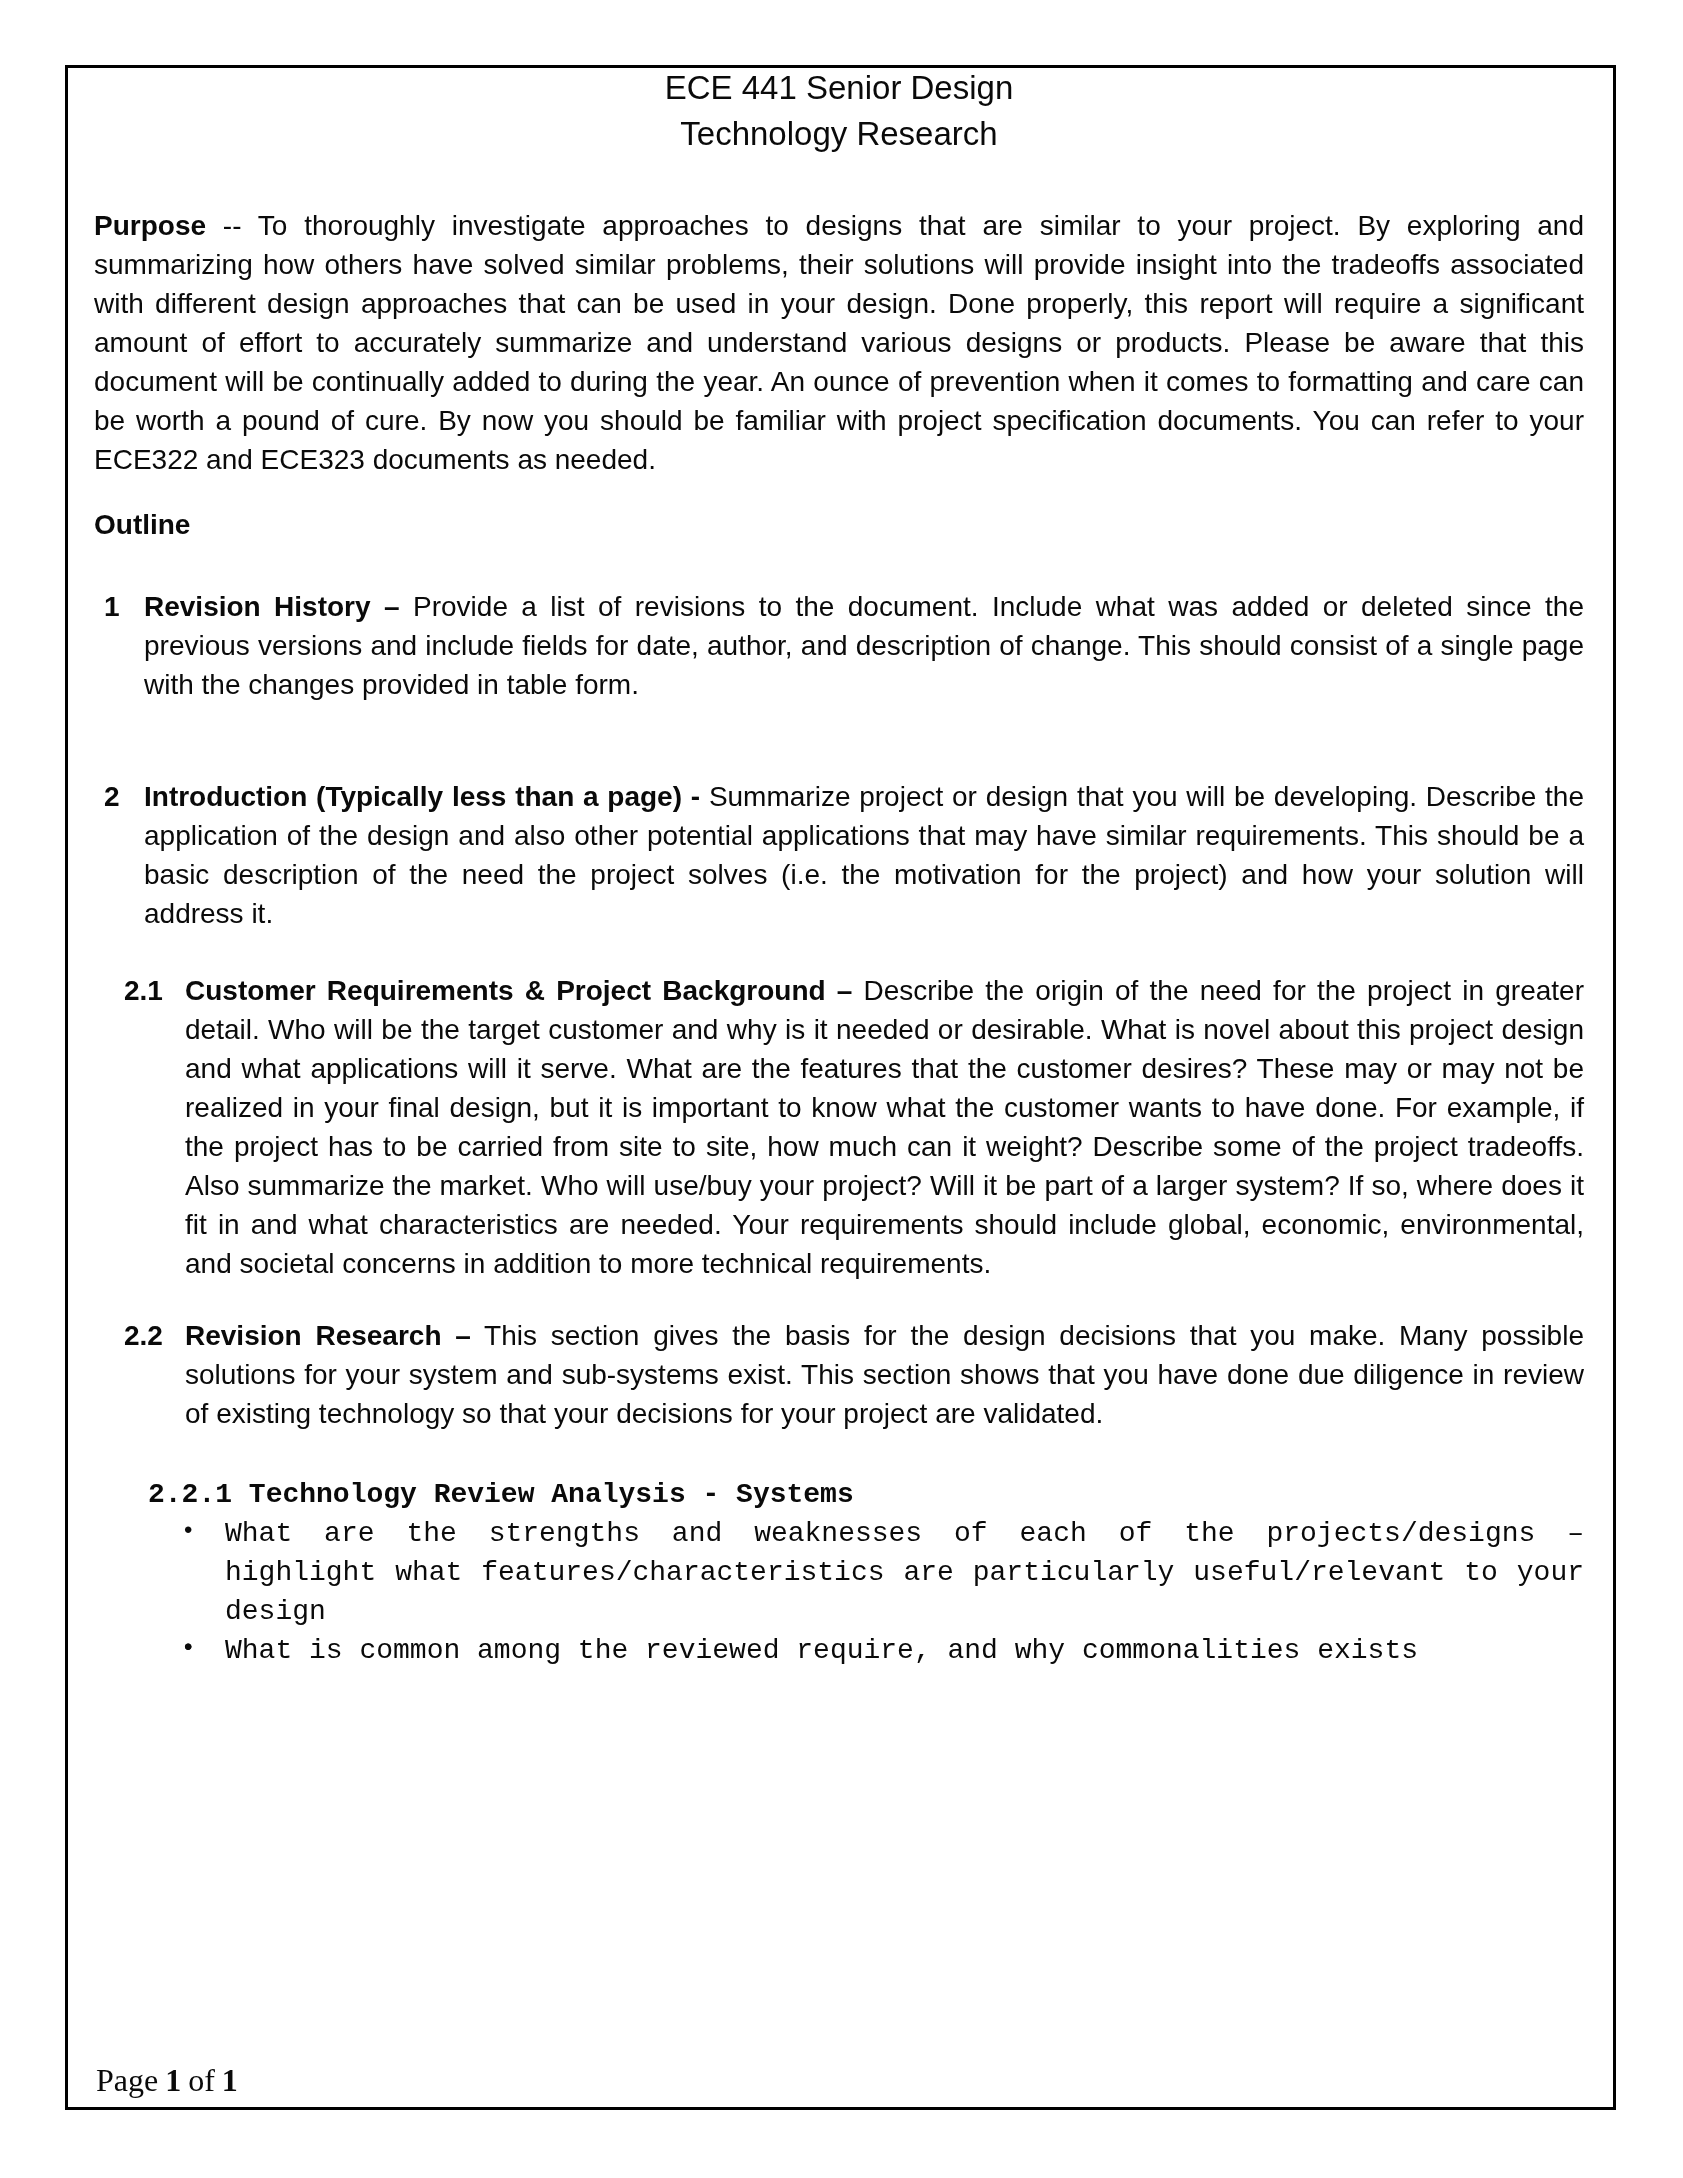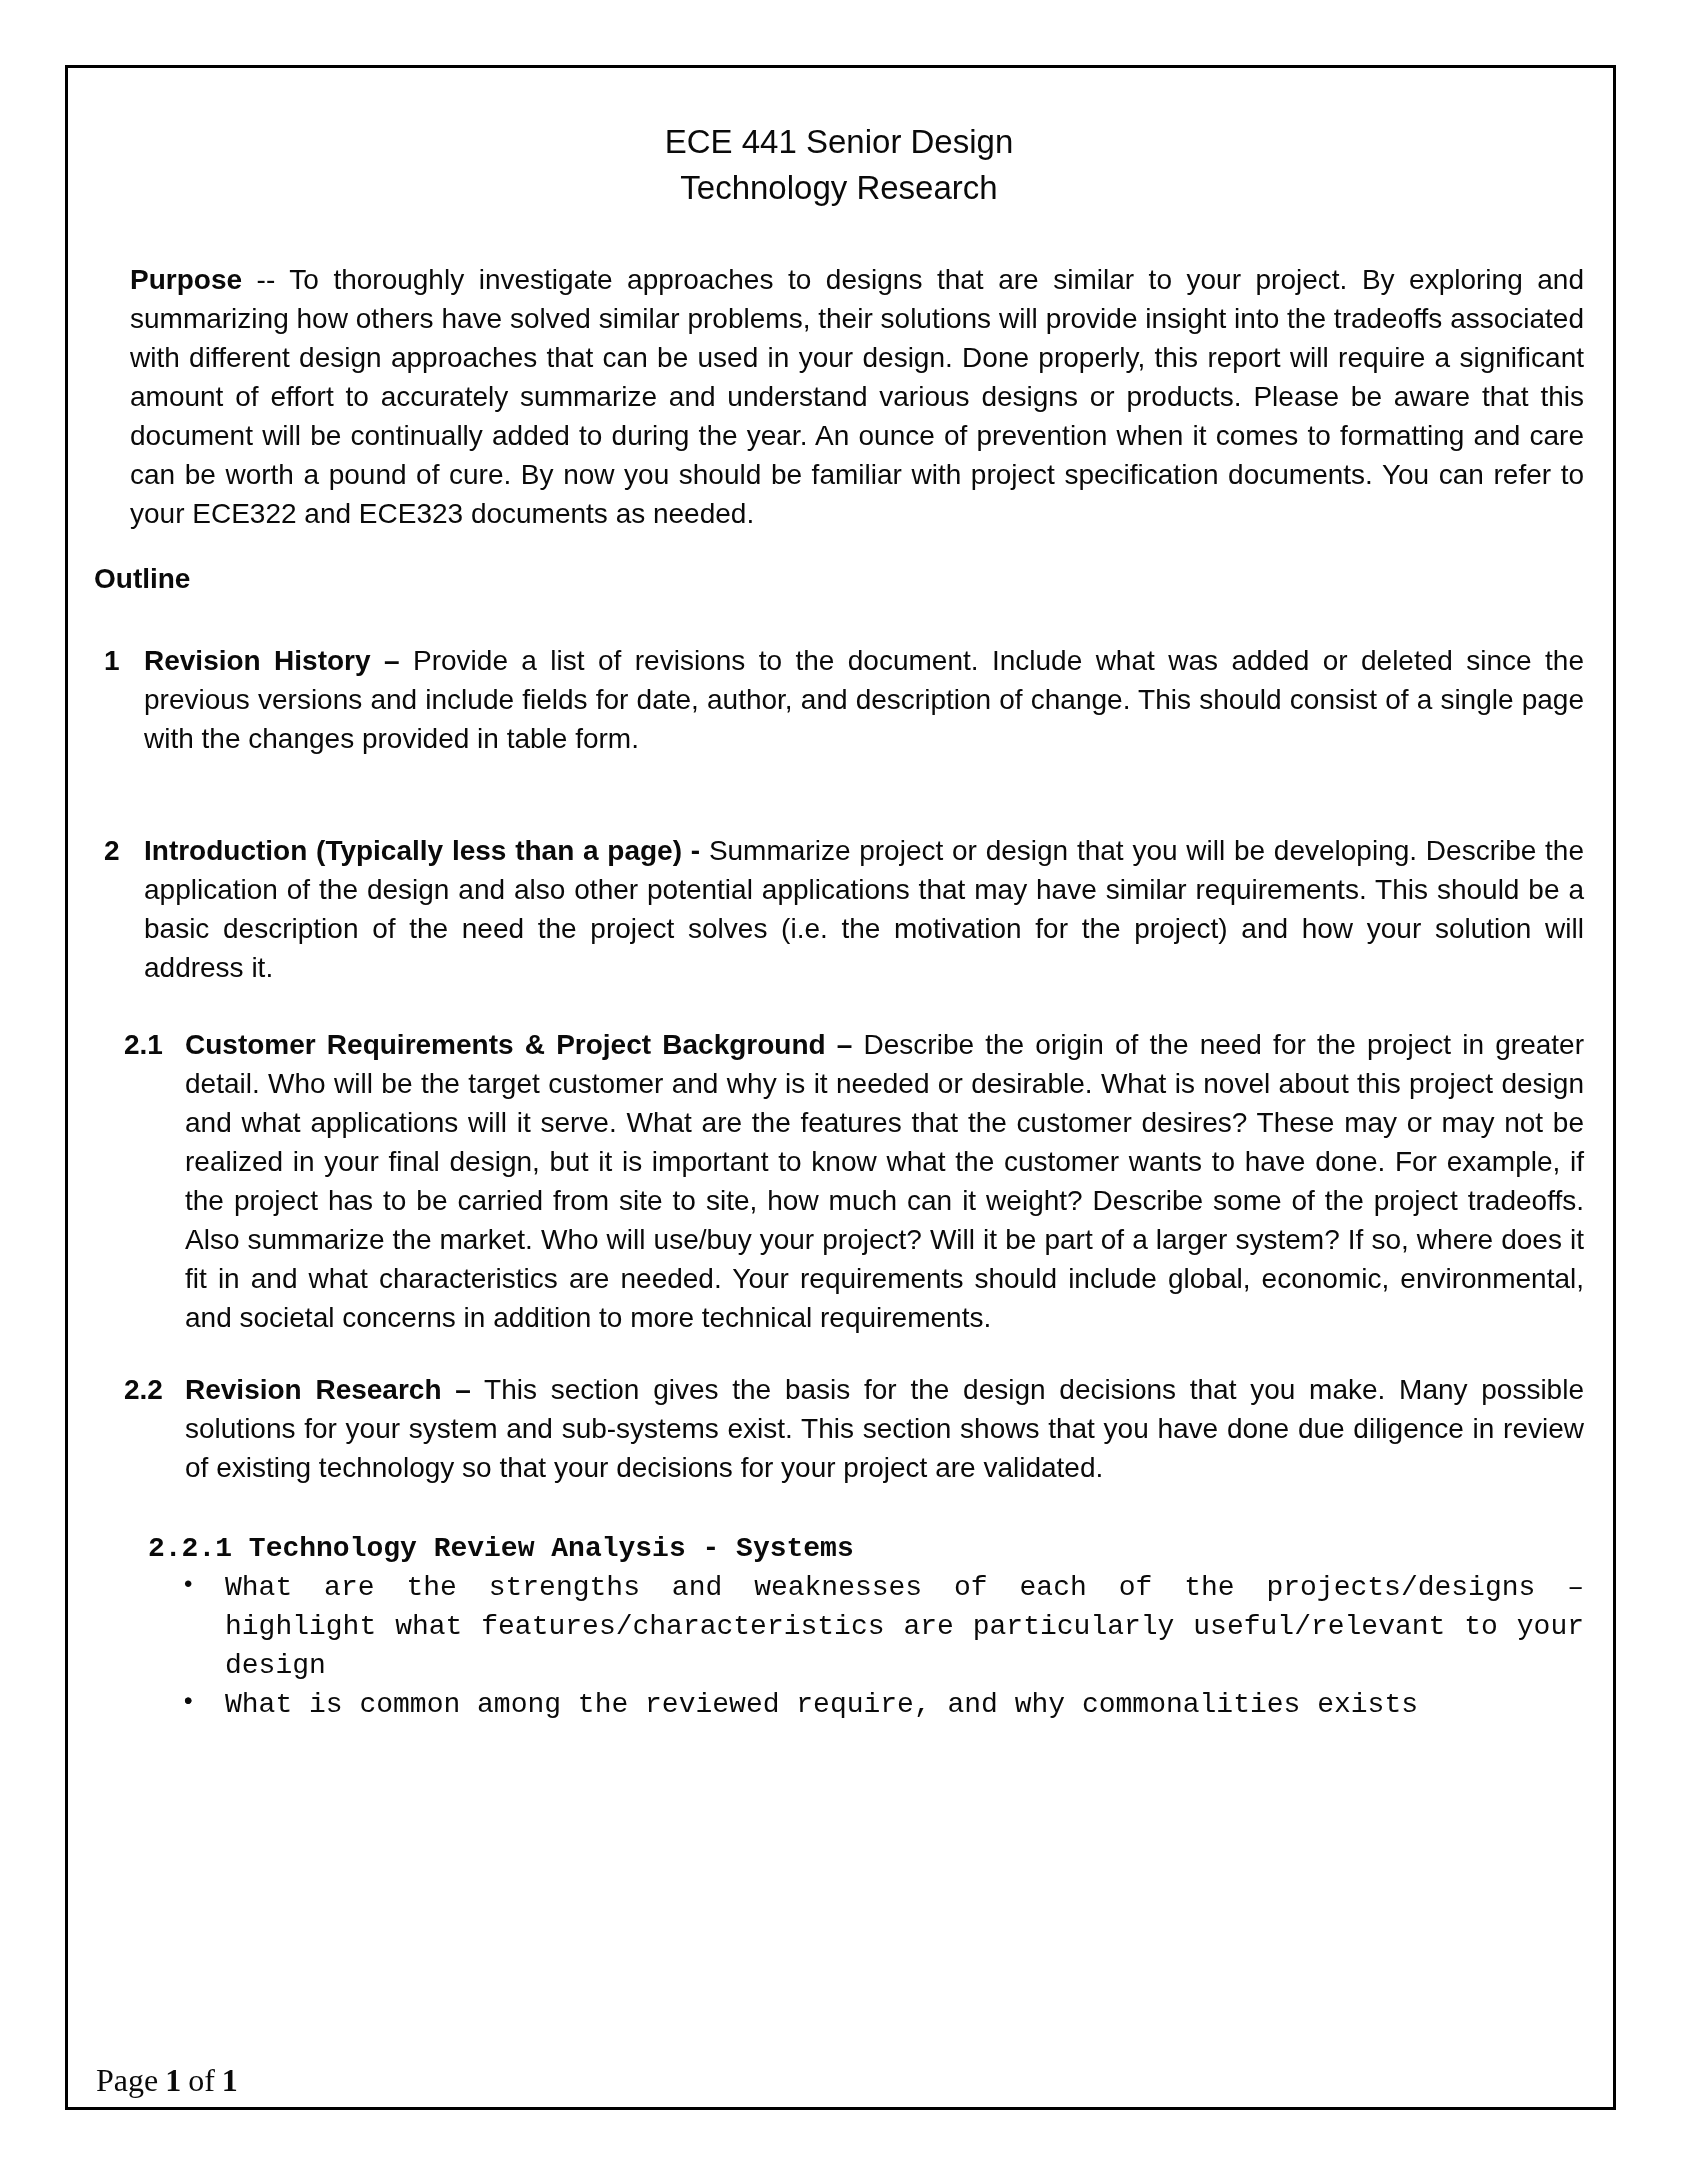--- a/index.html
+++ b/index.html
@@ -19,28 +19,27 @@
     box-sizing:border-box;
   }
   .content {
     position:absolute;
     left:94px; top:65px;
     width:1490px;
     font-size:28px;
     line-height:39px;
   }
   .doc-title {
-    padding-top:54px;
     text-align:center;
     font-size:33px;
     line-height:46px;
   }
   p { margin:0; text-align:justify; }
   .b { font-weight:bold; }
-  .purpose { margin-top:49px;margin-left:36px; }
+  .purpose { margin-top:49px; }
   .outline { margin-top:26px; font-weight:bold; text-align:left; }
   .sec-l1 { position:relative; padding-left:50px; }
   .sec-l1 .num { position:absolute; left:10px; top:0; font-weight:bold; }
   .sec1-a { margin-top:43px; }
   .sec1-b { margin-top:73px; }
   .sec-l2 { position:relative; padding-left:91px; }
   .sec-l2 .num { position:absolute; left:30px; top:0; font-weight:bold; }
   .sec2-a { margin-top:38px; }
   .sec2-b { margin-top:33px; }
   .sec-l3 { margin-top:42px;font-family:Liberation Mono, monospace; }

